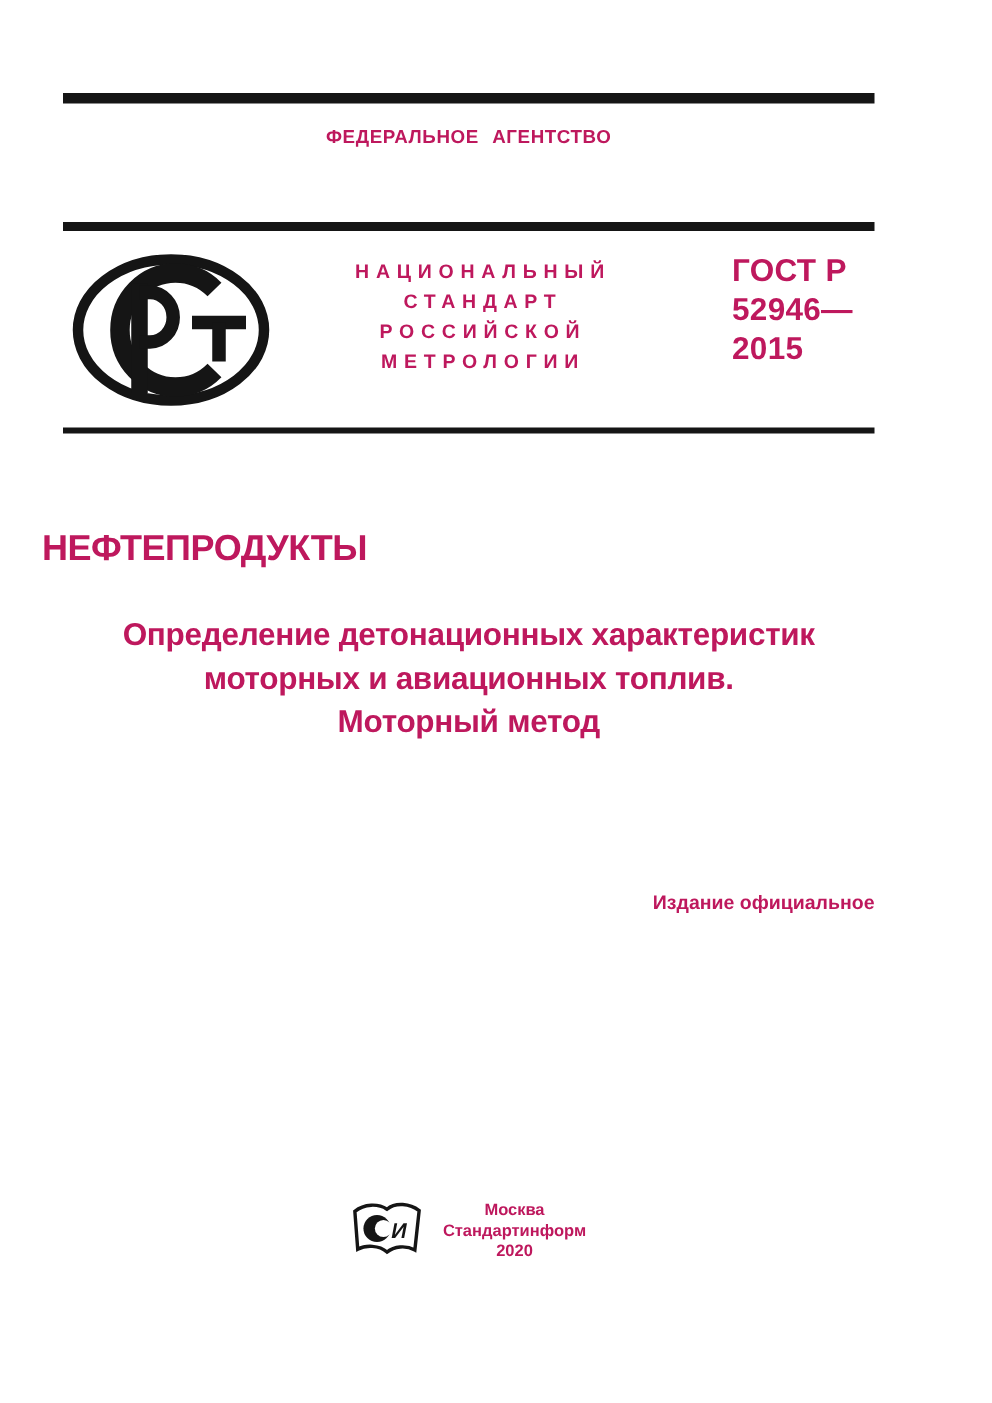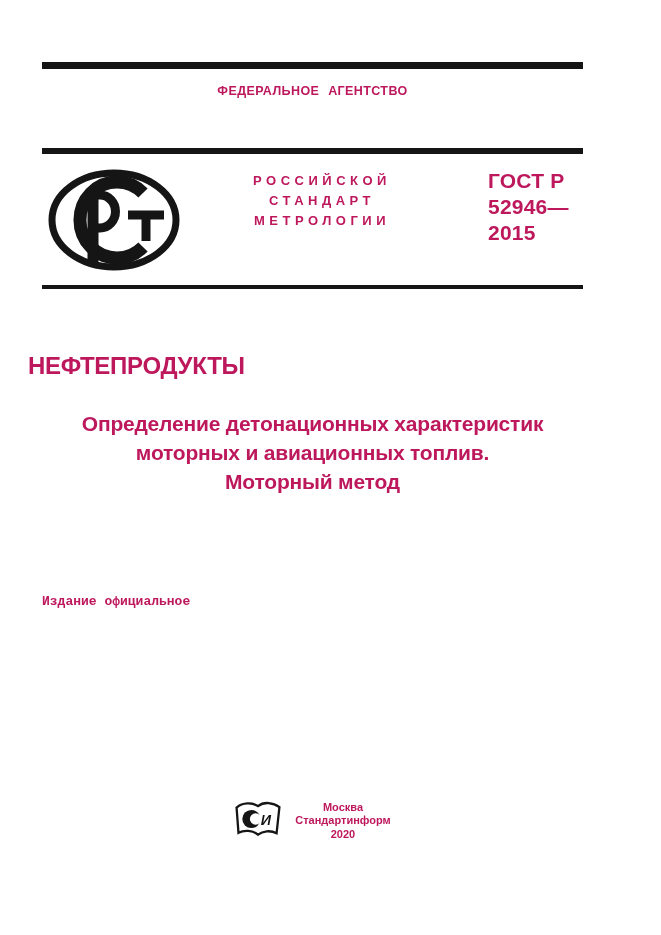--- a/index.html
+++ b/index.html
@@ -46,21 +46,21 @@
     position:absolute;left:42px;top:409px;width:541px;
     text-align:center;font-size:21px;font-weight:bold;
     line-height:29px;letter-spacing:-0.2px;
   }
   .iso-ref{
     position:absolute;left:42px;top:512px;width:541px;
     text-align:center;font-size:13.5px;font-weight:bold;
   }
   .edition-note{
     position:absolute;left:42px;top:594px;width:541px;
-    text-align:left;font-size:13px;font-weight:bold;font-family:Liberation Mono, monospace;
+    text-align:right;font-size:13px;font-weight:bold;
   }
 
   .imprint{
     position:absolute;left:42px;top:799px;width:541px;
     display:flex;align-items:center;justify-content:center;gap:13px;
   }
   .imprint-text{
     text-align:center;font-size:11px;font-weight:bold;line-height:13.5px;
   }
 </style>
@@ -80,22 +80,23 @@
       <ellipse cx="68" cy="53" rx="62" ry="47" fill="none" stroke="#151515" stroke-width="7"></ellipse>
       <path d="M 97 26 A 37 38 0 1 0 97 80" fill="none" stroke="#151515" stroke-width="13"></path>
       <path d="M 47 95 L 47 22" fill="none" stroke="#151515" stroke-width="11"></path>
       <path d="M 47 28 h 7 a 15 16 0 0 1 0 33 h -7" fill="none" stroke="#151515" stroke-width="9"></path>
       <path d="M 82 48 H 118" fill="none" stroke="#151515" stroke-width="9"></path>
       <path d="M 100 48 V 74" fill="none" stroke="#151515" stroke-width="9"></path>
     </svg>
   </span>
 
   <div class="std-label">
+    <div>НАЦИОНАЛЬНЫЙ</div>
+    <div>СТАНДАРТ</div>
     <div>РОССИЙСКОЙ</div>
-    <div>СТАНДАРТ</div>
     <div>МЕТРОЛОГИИ</div>
   </div>
 
   <div class="std-designation">
     <div>ГОСТ Р</div>
     <div>52946—</div>
     <div>2015</div>
   </div>
 
   <div class="rule rule-3"></div>

